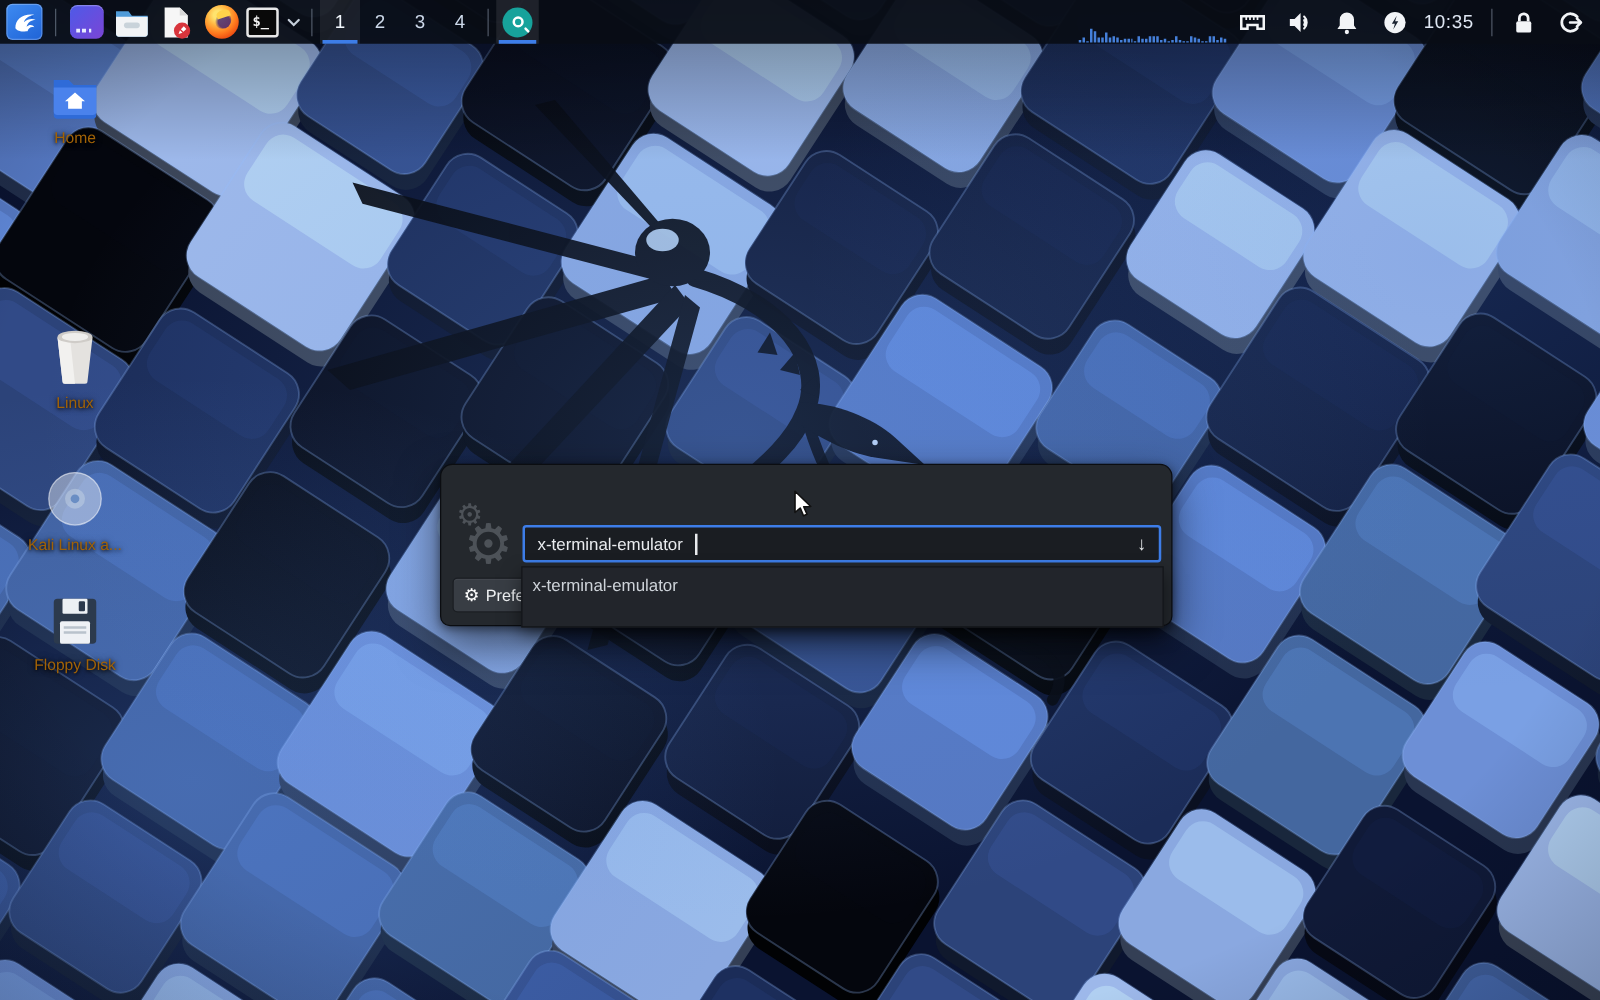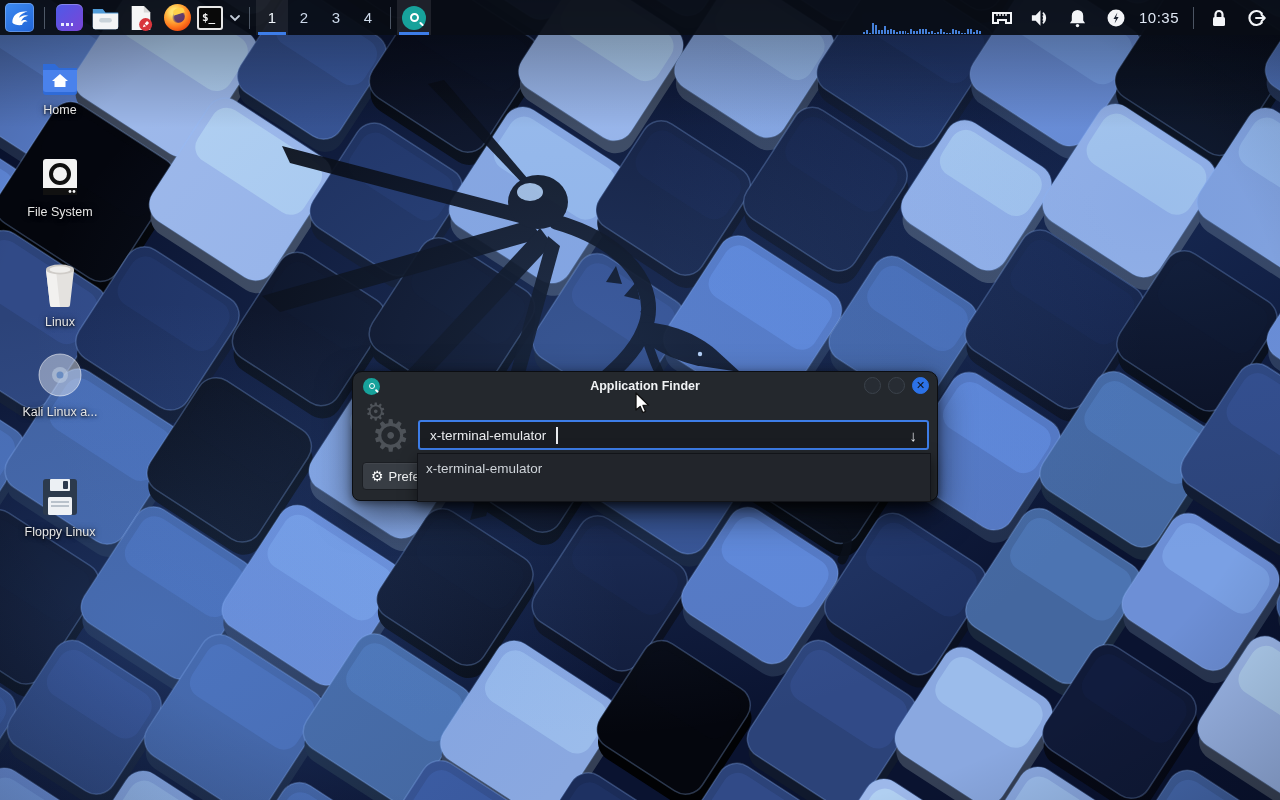--- a/index.html
+++ b/index.html
@@ -55,21 +55,21 @@
   #panel-right { margin-left:auto; display:flex; align-items:center; height:35px; }
   .cpu-graph { width:122px; height:35px; position:relative; display:flex; align-items:flex-end; gap:1px;
     padding:0 2px 1px 2px; }
   .cpu-graph i { display:block; width:2px; background:#4d8df0; opacity:.9; }
   .tray-ic { width:38px; height:35px; display:flex; align-items:center; justify-content:center; }
   .clock { font-size:15px; color:#dfe7f3; padding:0 8px 0 4px; letter-spacing:.5px; }
 
   
   .dicon { position:absolute; width:104px; left:8px; display:flex; flex-direction:column;
     align-items:center; z-index:10; cursor:default; }
-  .dicon .lbl { margin-top:7px; font-size:12.5px; color:#e5e5e5;
+  .dicon .lbl { margin-top:7px; font-size:12.5px; color:#a16207;
     text-shadow:0 1px 3px rgba(0,0,0,.95), 0 0 6px rgba(0,0,0,.6); white-space:nowrap; }
 
   
   #finder { position:absolute; left:352px; top:371px; width:586px; height:130px;
     background:#24282d; border:1px solid #0b0d11; border-radius:10px 10px 8px 8px;
     box-shadow:0 14px 34px rgba(0,0,0,.55), 0 2px 8px rgba(0,0,0,.45); z-index:50; }
   .titlebar { position:relative; height:28px; display:flex; align-items:center; }
   .tb-title { position:absolute; left:0; right:0; text-align:center; font-size:12.5px;
     font-weight:bold; color:#f1f3f5; }
   .tb-icon { margin-left:10px; z-index:2; width:17px; height:17px; border-radius:50%;
@@ -683,61 +683,51 @@
 
   <div class="dicon" style="top:58px">
     <svg width="42" height="38" viewBox="0 0 42 38">
       <path d="M4 6 h12 l4 4 h18 v24 a3 3 0 0 1 -3 3 H7 a3 3 0 0 1 -3 -3 Z" fill="#2f6bd8"></path>
       <path d="M4 12 h34 v19 a3 3 0 0 1 -3 3 H7 a3 3 0 0 1 -3 -3 Z" fill="#4a82ec"></path>
       <path d="M21 16 l8 7 h-2.5 v6 h-11 v-6 H13 Z" fill="#fff"></path>
     </svg>
     <span class="lbl">Home</span>
   </div>
 
-  <div class="dicon" style="top:156px">
-    <svg width="42" height="42" viewBox="0 0 42 42">
-      <rect x="4" y="3" width="34" height="36" rx="3" fill="#f4f4f4"></rect>
-      <circle cx="21" cy="18" r="9" fill="none" stroke="#111" stroke-width="4"></circle>
-      <rect x="4" y="32" width="34" height="7" fill="#111"></rect>
-      <circle cx="31" cy="35.5" r="1.4" fill="#f4f4f4"></circle>
-        <circle cx="35" cy="35.5" r="1.4" fill="#f4f4f4"></circle>
-    </svg>
-    <span class="lbl">File System</span>
-  </div>
 
   <div class="dicon" style="top:262px">
     <svg width="40" height="46" viewBox="0 0 40 46">
       <path d="M6 8 L10 43 a2 2 0 0 0 2 2 h16 a2 2 0 0 0 2-2 L34 8 Z" fill="#e4e2df"></path>
       <path d="M6 8 L10 43 a2 2 0 0 0 2 2 h8 L16 8 Z" fill="#f2f1ef"></path>
       <ellipse cx="20" cy="7.5" rx="14" ry="5" fill="#cfccc8"></ellipse>
       <ellipse cx="20" cy="7.5" rx="10.5" ry="3.2" fill="#efeeec"></ellipse>
     </svg>
     <span class="lbl">Linux</span>
   </div>
 
-  <div class="dicon" style="top:352px">
+  <div class="dicon" style="top:376px">
     <svg width="46" height="46" viewBox="0 0 46 46">
       <circle cx="23" cy="23" r="21" fill="rgba(235,240,248,.45)"></circle>
       <circle cx="23" cy="23" r="21" fill="none" stroke="rgba(255,255,255,.55)" stroke-width="1"></circle>
       <circle cx="23" cy="23" r="8" fill="rgba(190,205,225,.55)"></circle>
       <circle cx="23" cy="23" r="3.5" fill="rgba(90,130,190,.8)"></circle>
     </svg>
     <span class="lbl">Kali Linux a...</span>
   </div>
 
   <div class="dicon" style="top:476px">
     <svg width="42" height="42" viewBox="0 0 42 42">
       <rect x="4" y="3" width="34" height="36" rx="3" fill="#2c3a4d"></rect>
       <rect x="11" y="3" width="20" height="12" rx="1" fill="#ecf0f4"></rect>
       <rect x="24" y="5" width="5" height="8" rx="1" fill="#2c3a4d"></rect>
       <rect x="9" y="21" width="24" height="18" rx="1.5" fill="#eef1f5"></rect>
       <rect x="12" y="25" width="18" height="2" fill="#b9c2cc"></rect>
       <rect x="12" y="29" width="18" height="2" fill="#b9c2cc"></rect>
     </svg>
-    <span class="lbl">Floppy Linux</span>
+    <span class="lbl">Floppy Disk</span>
   </div>
 
   <div id="panel">
     <div class="pbtn kali-btn">
       <div class="kali-sq">
         <svg width="23" height="23" viewBox="0 0 32 32">
           <path d="M6 23 C6 13 14 6.5 27 8 C20 9.5 16.5 12.5 15.5 16.5 C19.5 12.5 25.5 12 28.5 14 C23.5 14 19.5 17 18.5 21.5 C21.5 18.5 25.5 19 27 22 C23.5 20.8 20.5 22.5 19.5 26.5 C14.5 27 8 26.5 6 23 Z" fill="#fff"></path>
           <circle cx="24.5" cy="10.5" r="1.3" fill="#1f63d6"></circle>
         </svg>
       </div>
@@ -873,31 +863,20 @@
       <div class="tray-ic" style="margin-right:4px">
         <svg width="20" height="20" viewBox="0 0 20 20">
           <path d="M14.8 5.5 A7 7 0 1 0 14.8 14.5" stroke="#f2f4f7" stroke-width="2.2" fill="none" stroke-linecap="round"></path>
           <path d="M9 10 h8.5 M14.5 6.8 L17.8 10 l-3.3 3.2" stroke="#f2f4f7" stroke-width="2" fill="none" stroke-linecap="round" stroke-linejoin="round"></path>
         </svg>
       </div>
     </div>
   </div>
 
   <div id="finder">
-    <div class="titlebar">
-      <div class="tb-icon">
-          <div class="mag"></div>
-        </div>
-      <div class="tb-title">Application Finder</div>
-      <div class="tb-btns">
-        <div class="wbtn"></div>
-        <div class="wbtn"></div>
-        <div class="wbtn close">✕</div>
-      </div>
-    </div>
 
     <div class="gears">
       <span class="gear-sm">⚙</span>
       <span class="gear-lg">⚙</span>
     </div>
 
     <div class="search-field">
       <span class="search-text">x-terminal-emulator</span>
       <span class="caret"></span>
       <span class="dd-arrow">↓</span>

